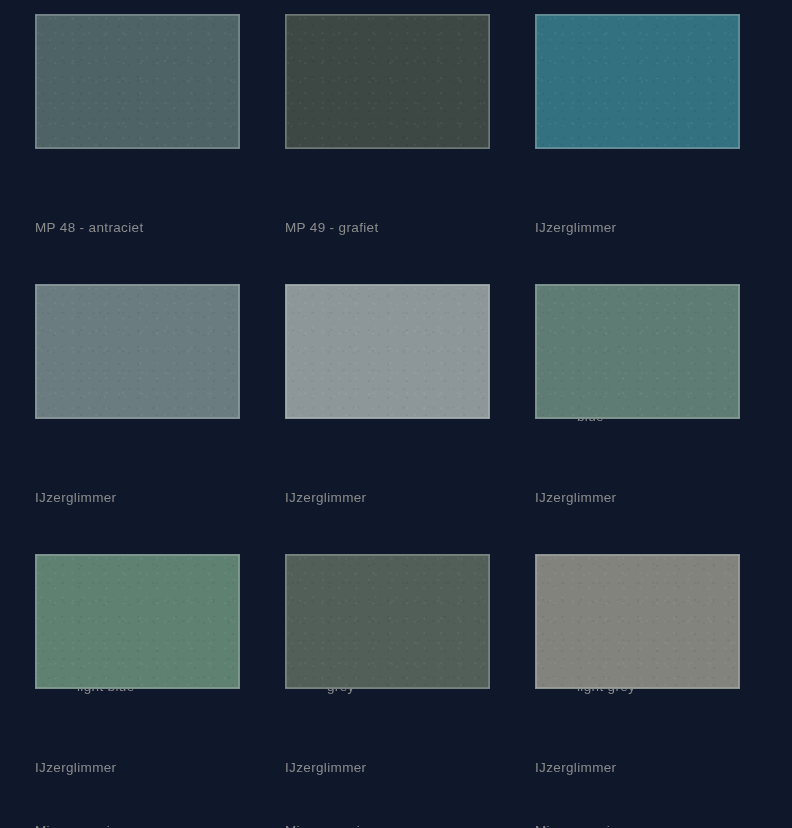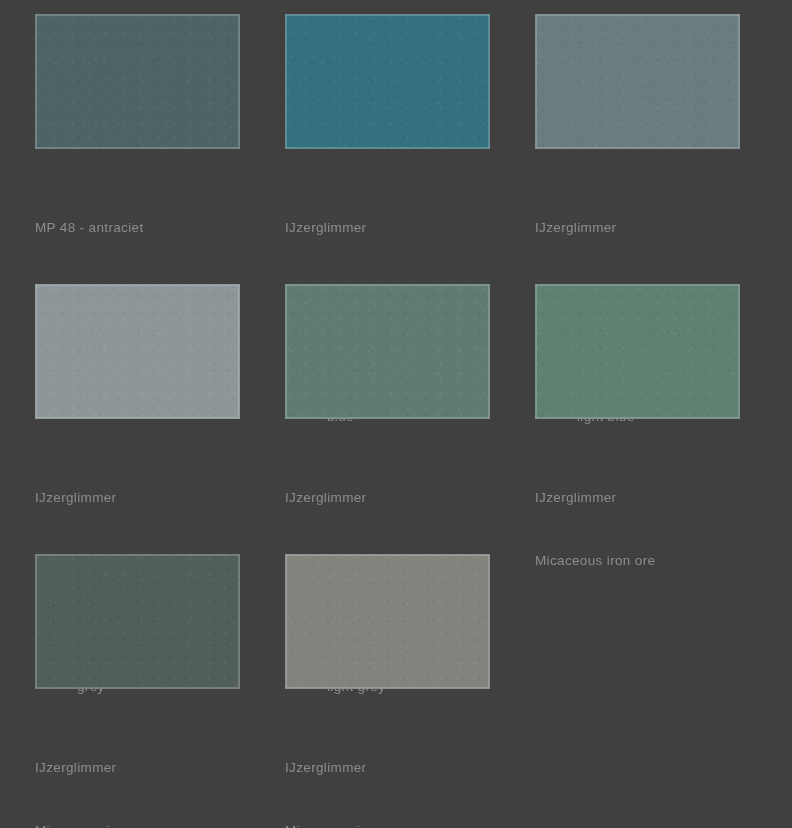--- a/index.html
+++ b/index.html
@@ -12,21 +12,21 @@
     height: 828px;
     font-family: "Liberation Sans", sans-serif;
     -webkit-font-smoothing: antialiased;
     overflow: hidden;
   }
 
   .sheet {
     position: relative;
     width: 792px;
     height: 828px;
-    background: #404040;
+    background: #0f172a;
     box-sizing: border-box;
   }
 
   .grid {
     display: grid;
     grid-template-columns: 250px 250px 250px;
     grid-template-rows: 270px 270px 275px;
     padding-top: 14px;
     padding-left: 35px;
     column-gap: 0px;
@@ -92,20 +92,27 @@
   <div class="grid">
 
     <div class="cell topleft">
       <div class="swatch" style="background-color: rgb(78, 99, 102);"></div>
       <div class="caption" style="color: rgb(140, 140, 140);">
         <span class="line">MP 48 - antraciet</span>
         <span class="line indent">anthracite</span>
       </div>
     </div>
 
+    <div class="cell topmid">
+      <div class="swatch" style="background-color: rgb(61, 71, 68);"></div>
+      <div class="caption" style="color: rgb(140, 140, 140);">
+        <span class="line">MP 49 - grafiet</span>
+        <span class="line indent">graphite grey</span>
+      </div>
+    </div>
 
     <div class="cell topright">
       <div class="swatch" style="background-color: rgb(51, 113, 128);"></div>
       <div class="caption" style="color: rgb(140, 140, 140);">
         <span class="line">IJzerglimmer</span>
         <span class="line">Micaceous iron ore</span>
         <span class="line">100 - blauw</span>
         <span class="line indent">blue</span>
       </div>
     </div>

